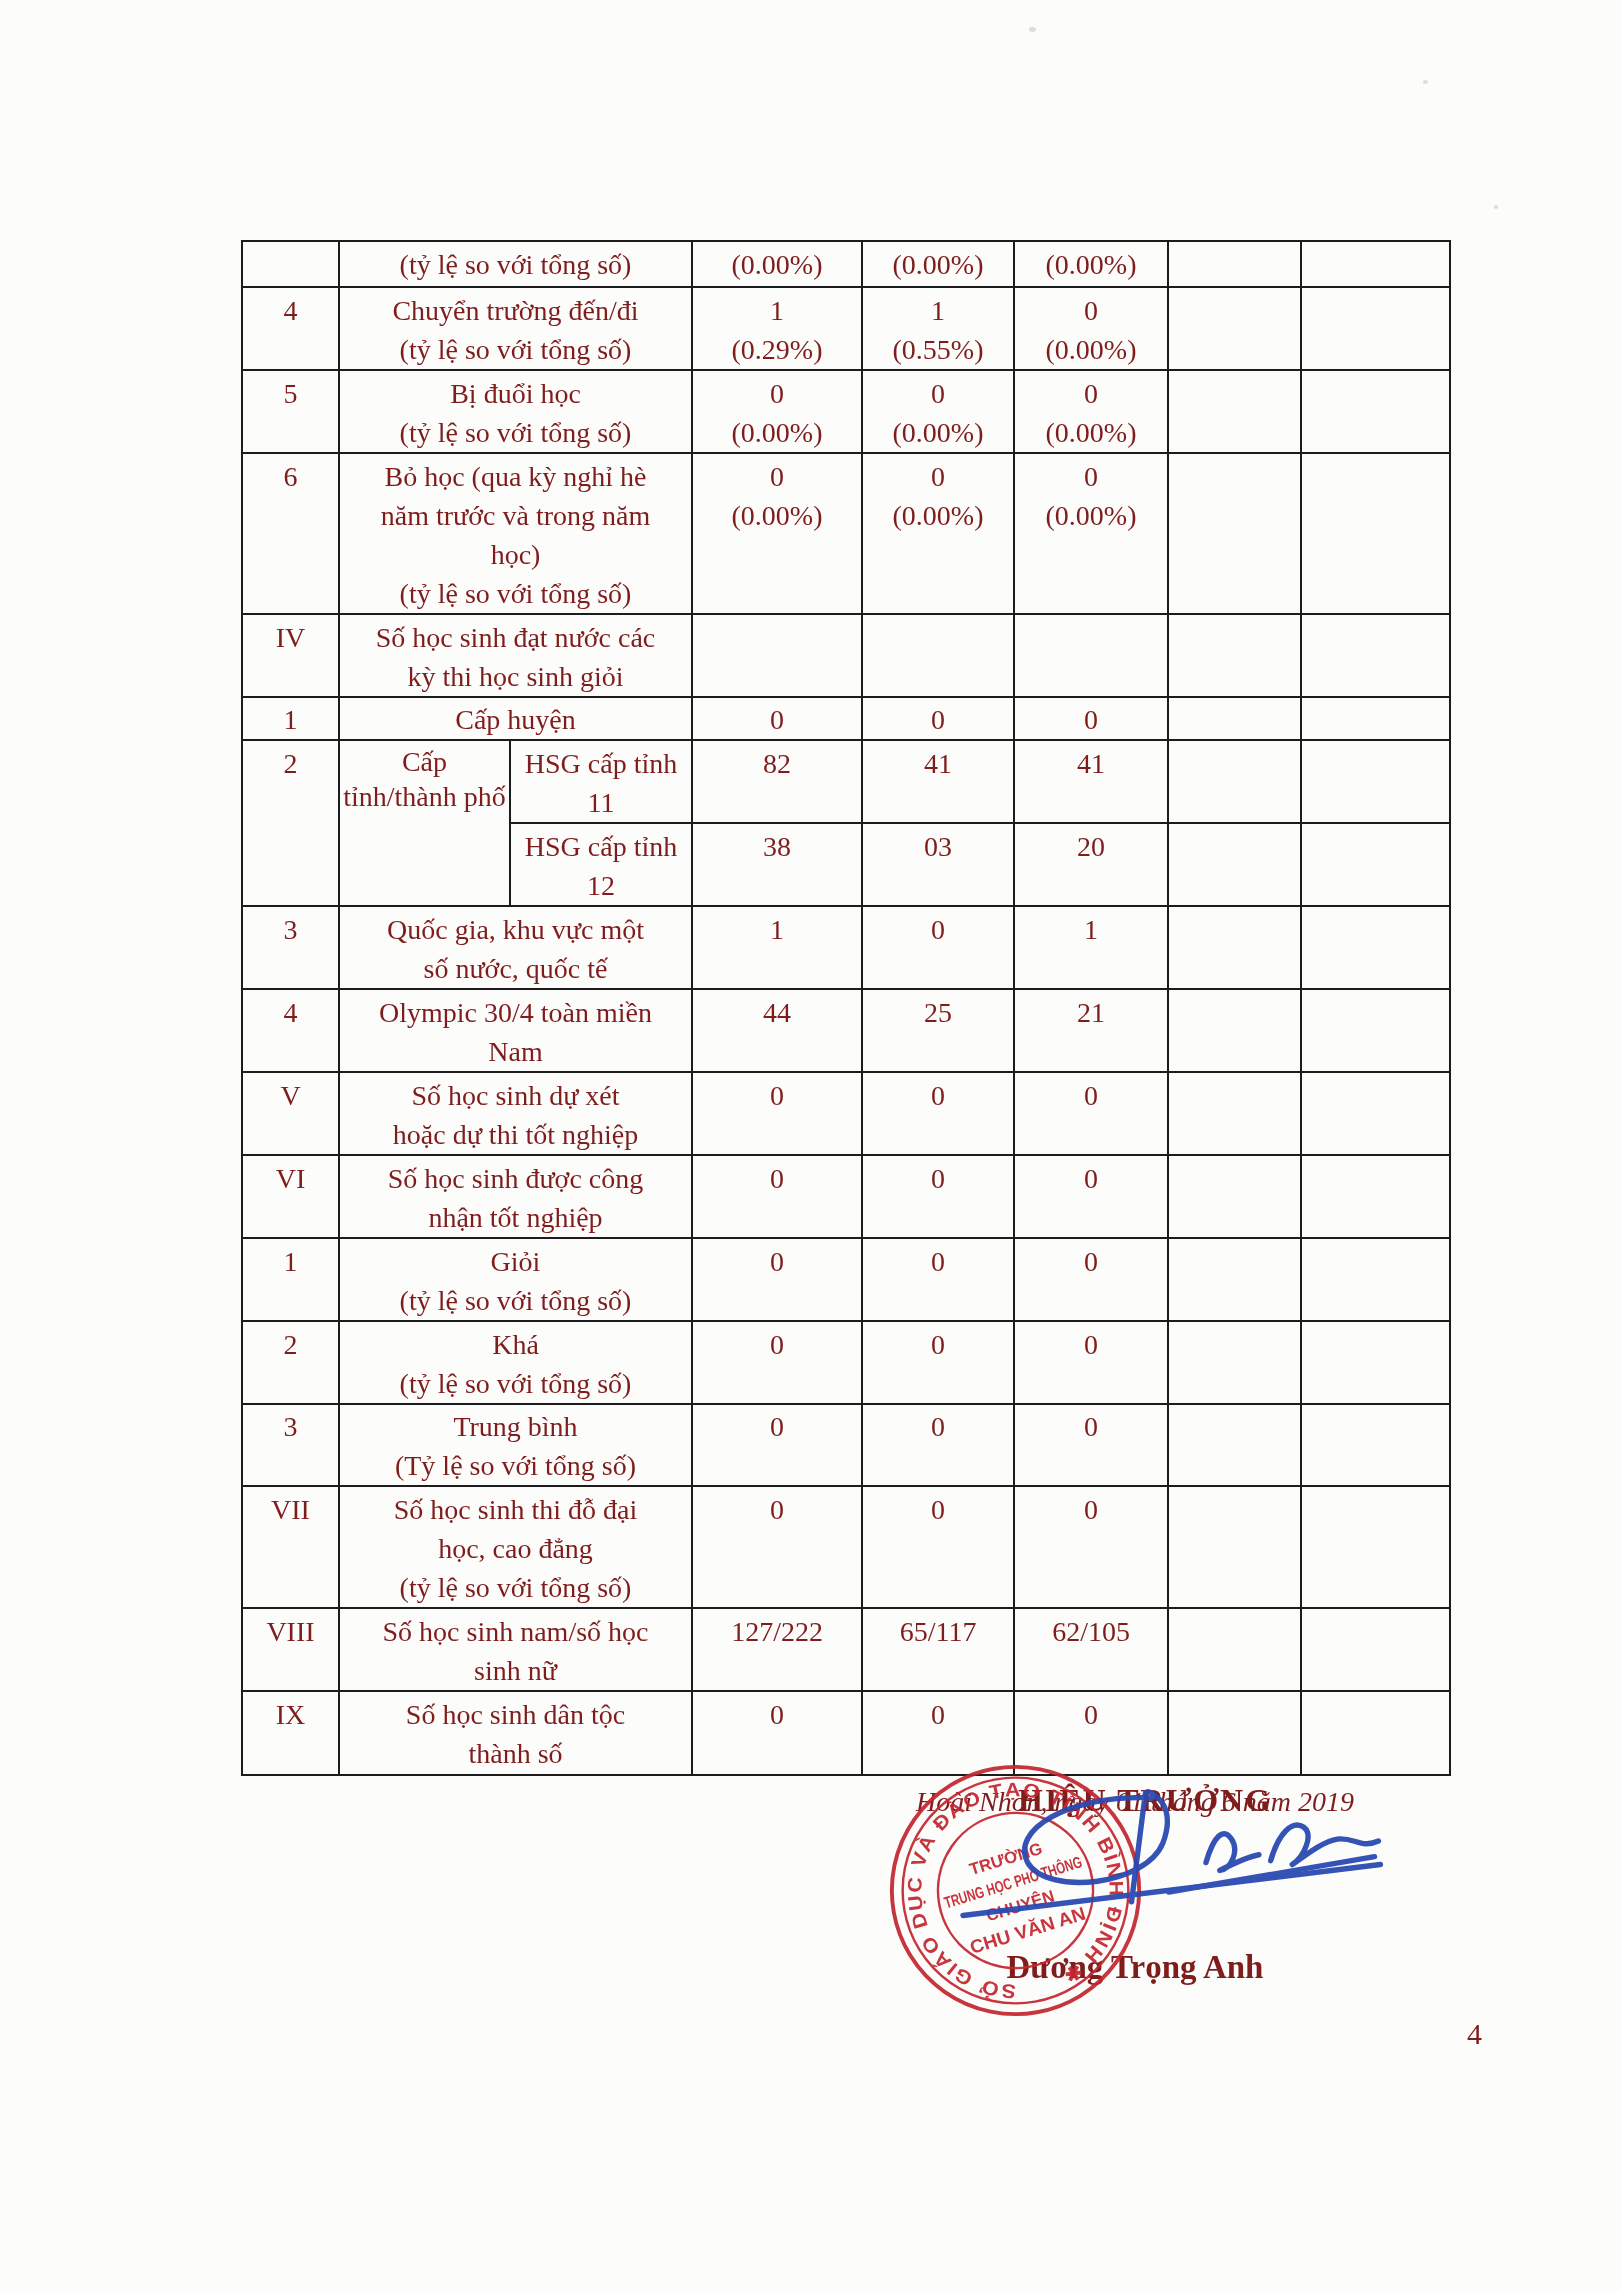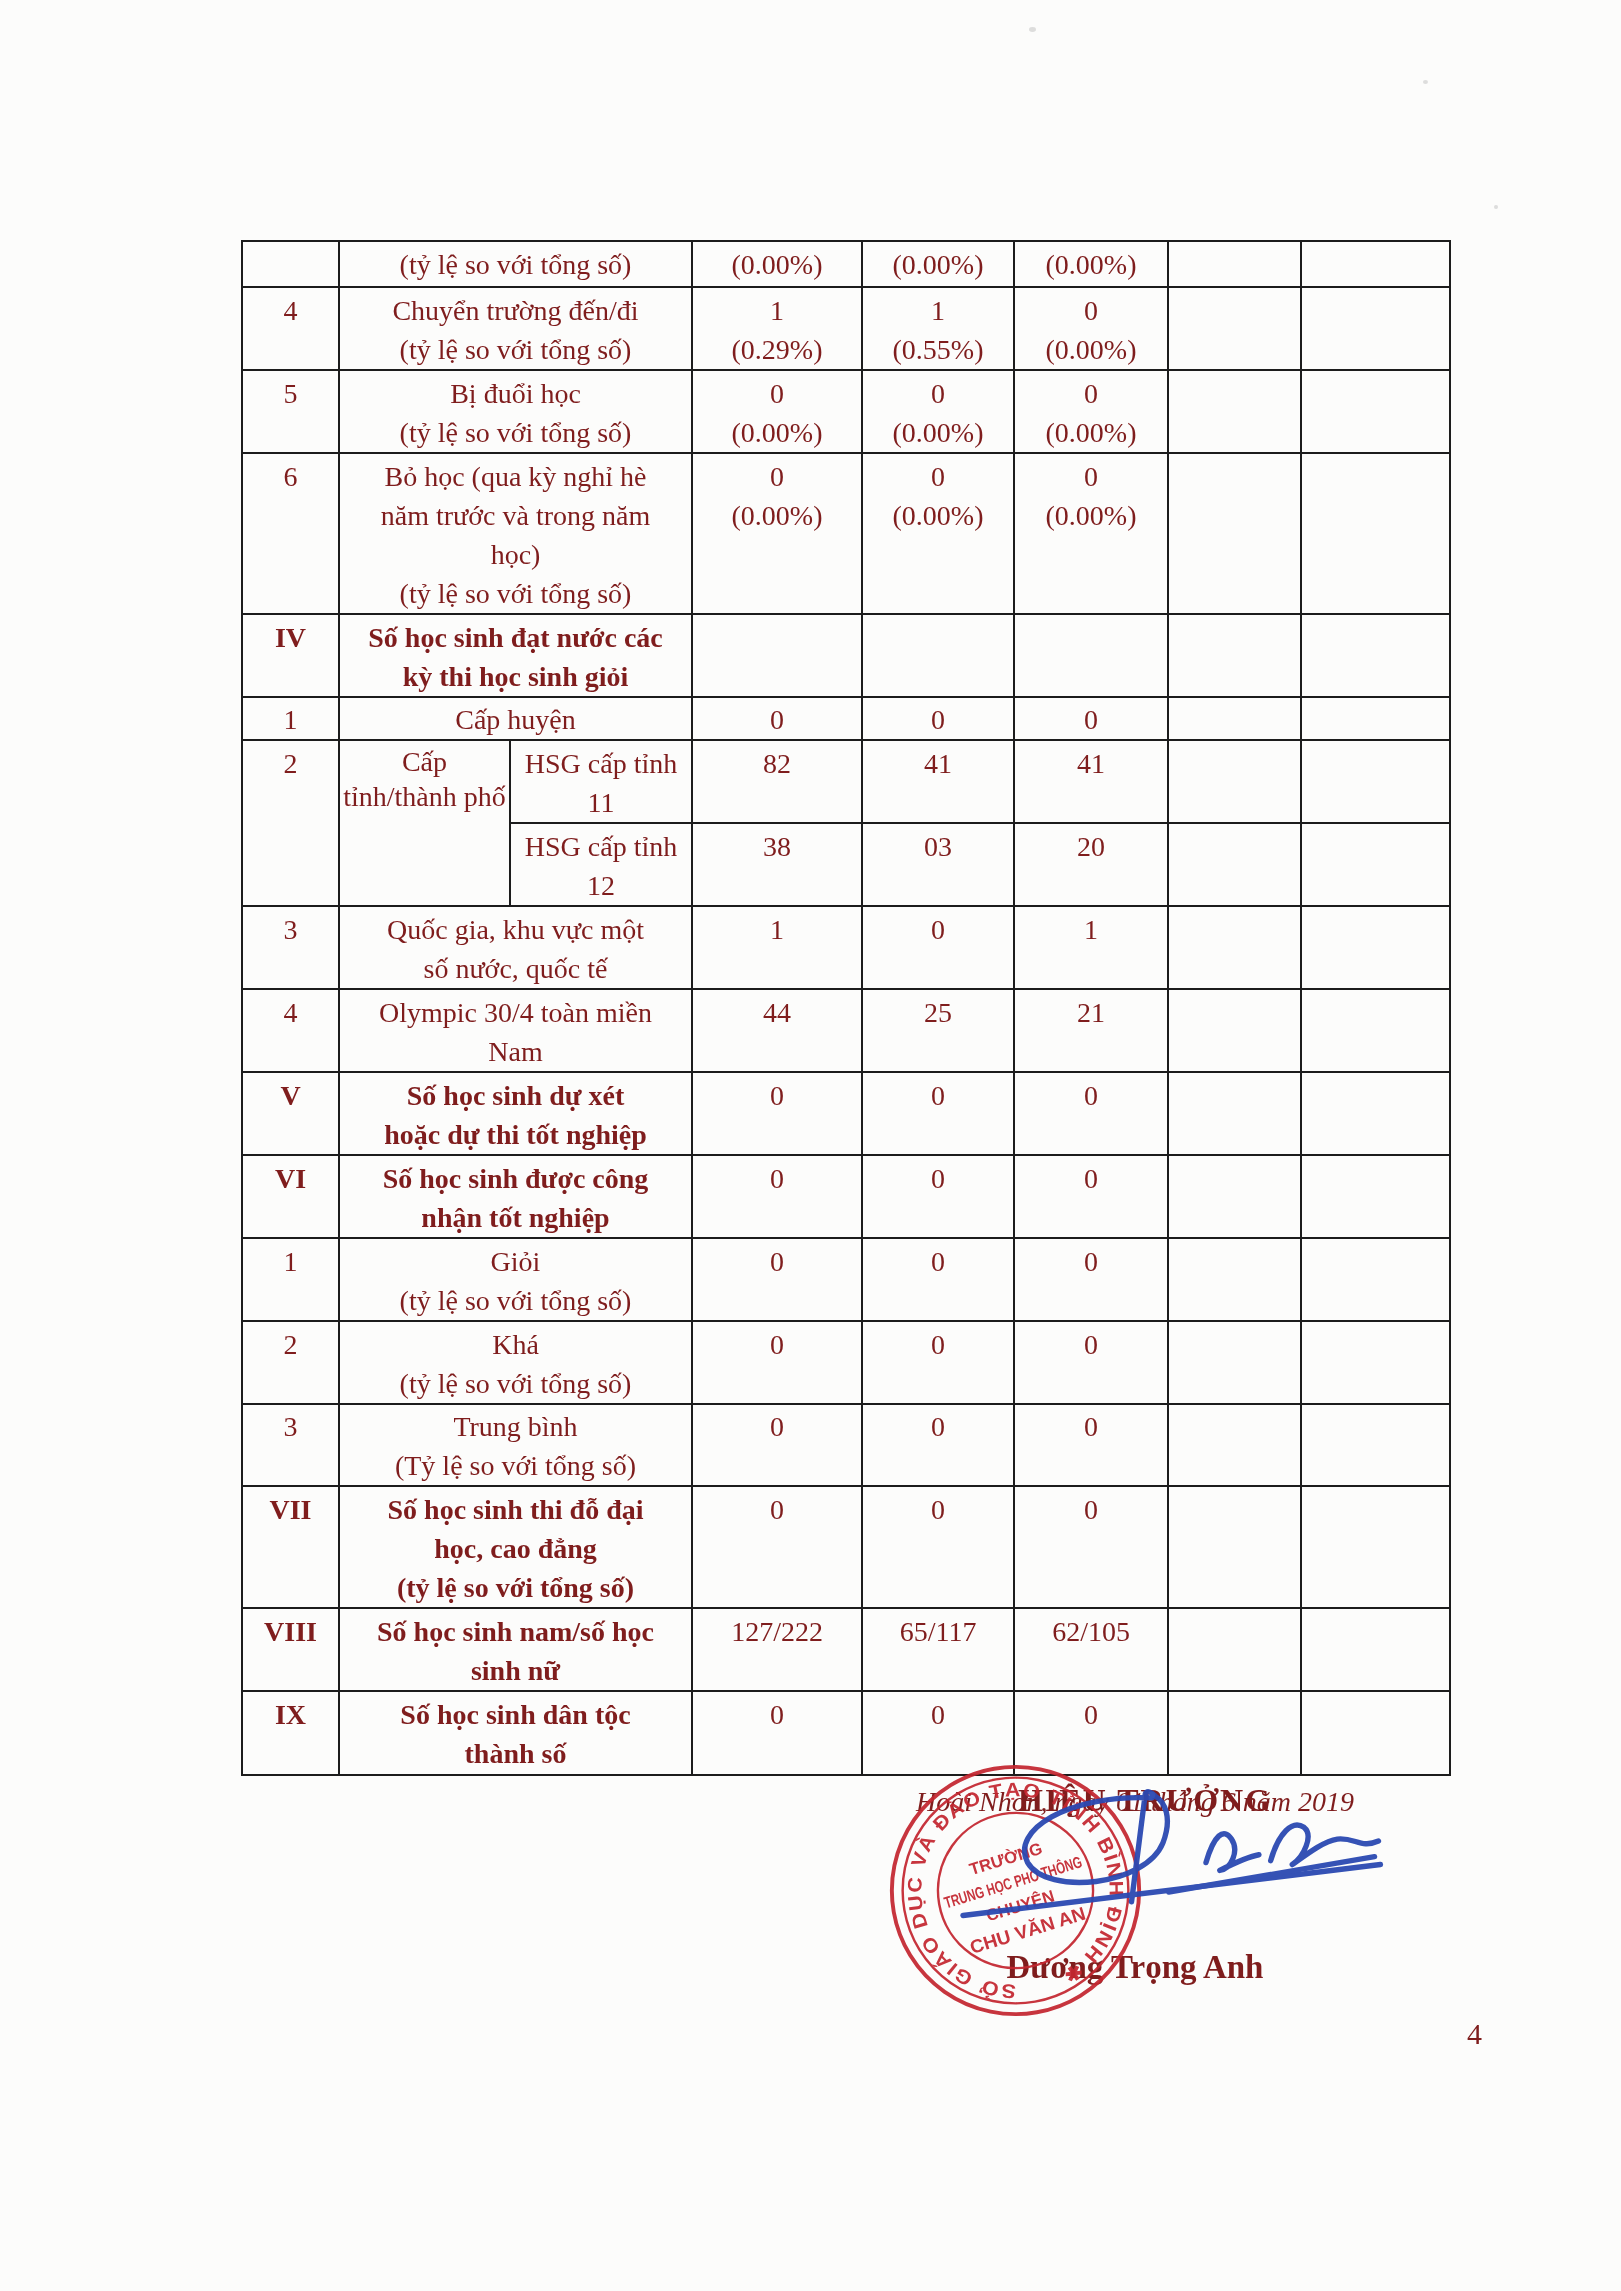--- a/index.html
+++ b/index.html
@@ -3,21 +3,21 @@
 <meta charset="utf-8">
 <style>
   html,body{margin:0;padding:0;background:#e8e8e8;}
   .page{position:relative;width:1621px;height:2292px;background:#fcfcfb;
         font-family:"Liberation Serif", serif;color:#7f1d1d;overflow:hidden;}
   table.report{position:absolute;left:241px;top:240px;width:1208px;
         border-collapse:collapse;table-layout:fixed;border:2.9px solid #161616;}
   table.report td{border:2.5px solid #1c1c1c;padding:2.9px 2px 0;text-align:center;
         vertical-align:top;font-size:28px;line-height:39px;overflow:hidden;}
   td .ln{height:39px;line-height:39px;white-space:nowrap;text-align:center;}
-  td.b, .b{font-weight:bold;margin-top:12px;}
+  td.b, .b{font-weight:normal;margin-top:12px;}
   td.sub{font-size:22.5px;text-align:left;padding-left:4.9px;vertical-align:middle;line-height:25.5px;}
   td.group{font-size:26.5px;vertical-align:middle;line-height:35px;}
   td.group .ln{height:35px;line-height:35px;}
   .abs{position:absolute;}
   .place-date{left:841px;top:1783px;width:588px;text-align:center;
         font-style:italic;font-size:28px;line-height:37px;}
   .head-title{left:939px;top:1758px;width:412px;text-align:center;
         font-weight:bold;font-size:32px;letter-spacing:2px;line-height:37px;margin-top:24px;}
   .signer{left:929px;top:1949px;width:412px;text-align:center;
         font-weight:bold;font-size:33px;line-height:37px;}

